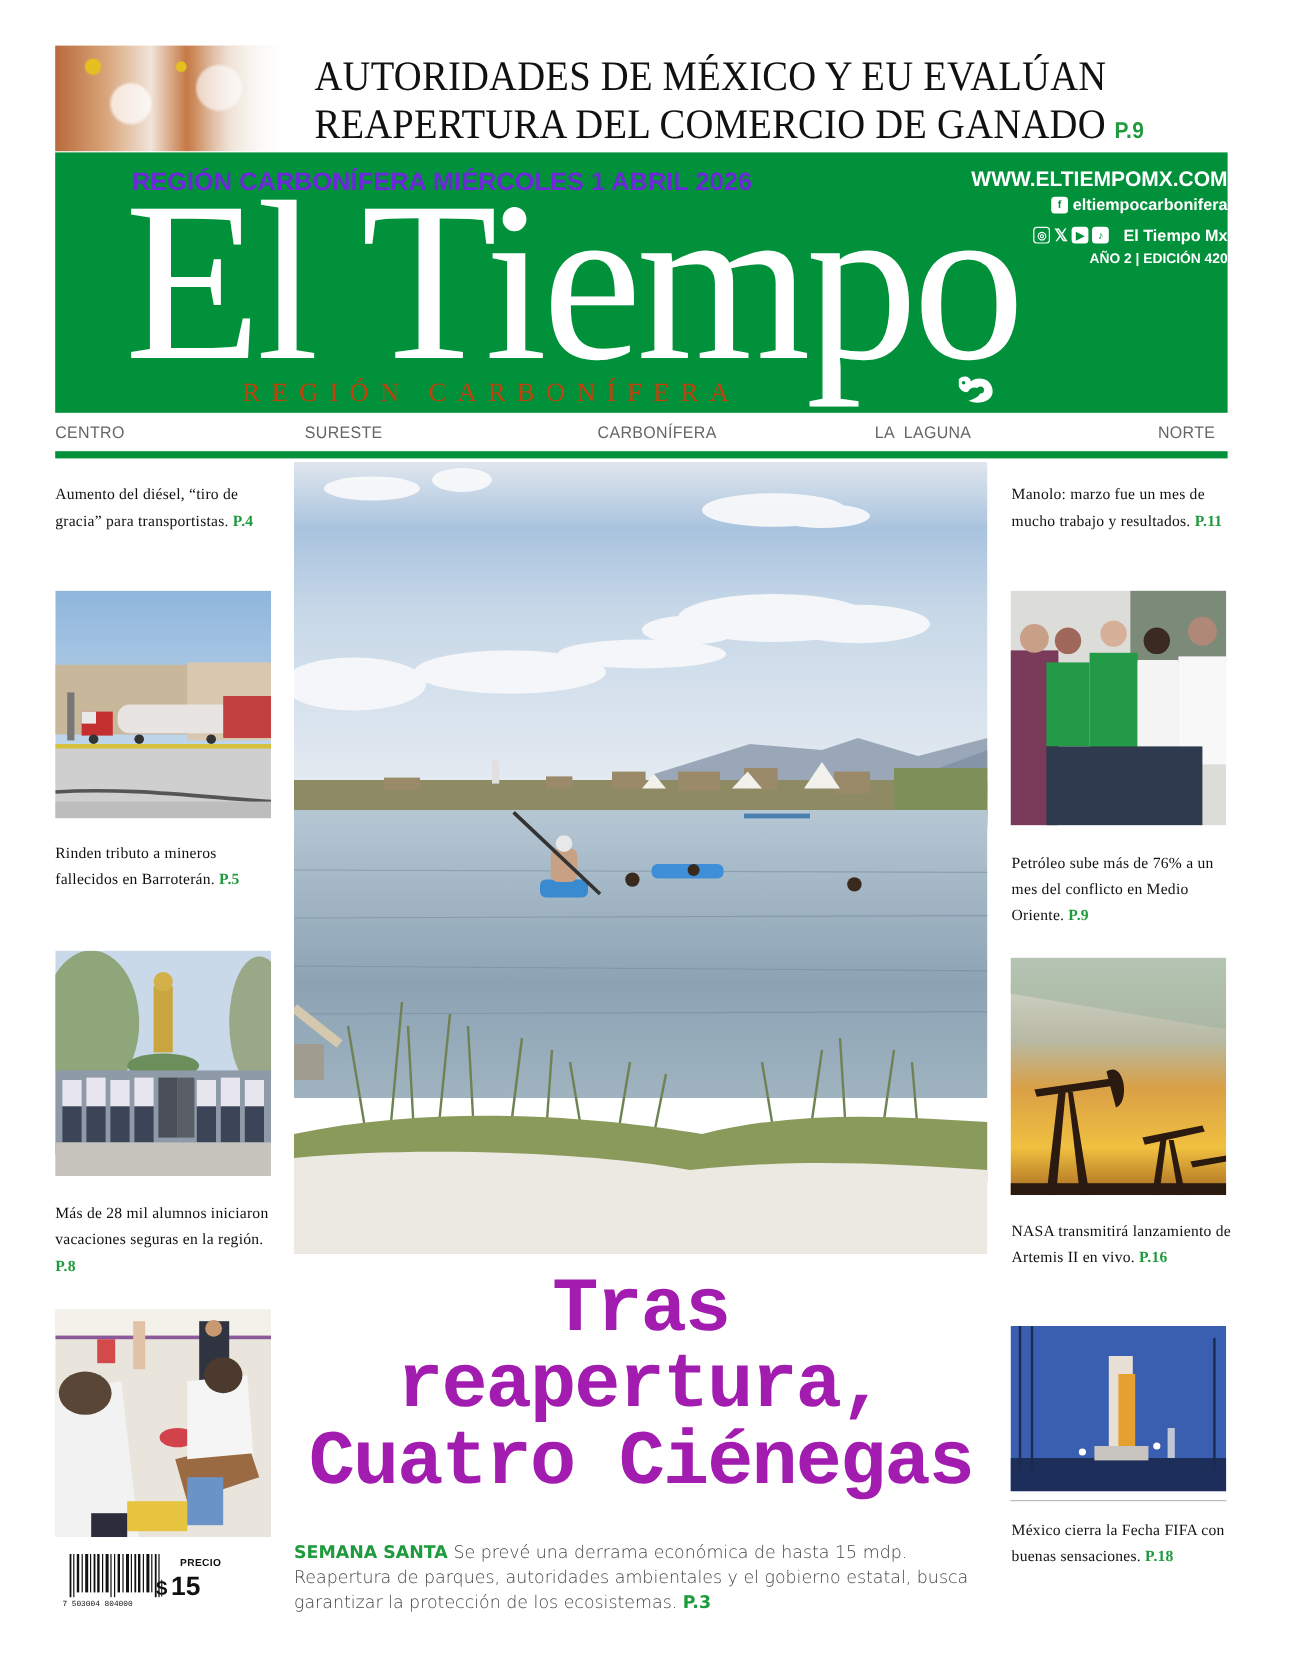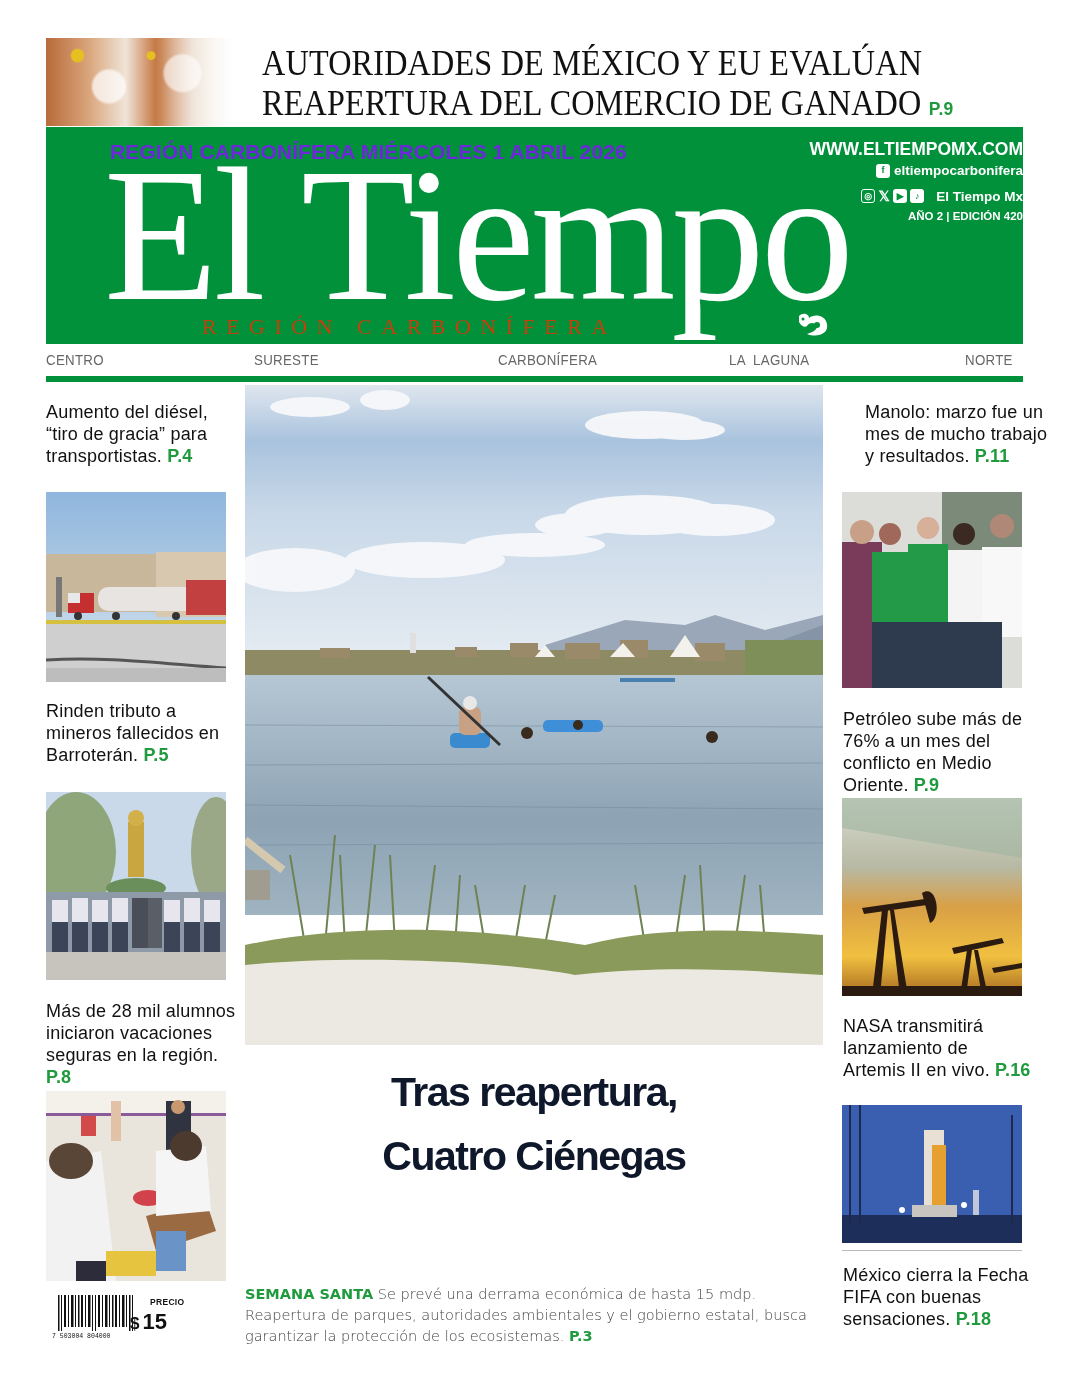--- a/index.html
+++ b/index.html
@@ -39,27 +39,27 @@
   .soc-ico.outline { border:1.5px solid #fff; color:#fff; }
   .soc-x { font-size: 14px; font-weight: bold; color:#fff; width:12px; text-align:center; }
   .soc-gap { width: 6px; }
 
   
   #nav { left: 46px; top: 352px; width: 977px; height: 22px; }
   .nav-item { position:absolute; top:0; font-family: "Liberation Sans", sans-serif; font-size: 14px; color: #666; letter-spacing: 0.3px; white-space: nowrap; transform: scaleX(0.95); transform-origin: left top; }
   #nav-rule { left: 46px; top: 376px; width: 977px; height: 6px; background: #00913a; }
 
   
-  .story-head { font-family: Liberation Sans, sans-serif; font-size: 18px; line-height: 22px; color: #111; width: 190px; letter-spacing: 0.2px; }
+  .story-head { font-family: Liberation Serif, serif; font-size: 13px; line-height: 22px; color: #111; width: 190px; letter-spacing: 0.2px; }
   .pg { color: #1f9a3d; font-weight: bold; }
   .photo { position:absolute; overflow:hidden; }
 
   
   #hero-photo { left: 245px; top: 385px; width: 578px; height: 660px; overflow:hidden; }
-  #headline { left: 245px; top: 1060px; width: 578px; text-align: center; font-family: Liberation Sans, sans-serif; font-weight: bold; font-size: 41px; line-height: 64px; letter-spacing: -1.5px; color: #0f172a; }
+  #headline { left: 245px; top: 1060px; width: 578px; text-align: center; font-family: Liberation Mono, monospace; font-weight: bold; font-size: 64px; line-height: 64px; letter-spacing: -1.5px; color: #a21caf; }
   #summary { left: 245px; top: 1284px; width: 578px; text-align: left; font-family: "DejaVu Sans", sans-serif; font-size: 14.5px; line-height: 21px; color: #444; font-weight: 300; }
   #summary .kicker { color: #1f9a3d; font-weight: bold; }
   #summary .pg3 { color: #1f9a3d; font-weight: bold; }
 
   
   #barcode { left: 52px; top: 1295px; width: 86px; height: 44px; }
   #price-label { left: 150px; top: 1297px; font-family:"Liberation Sans", sans-serif; font-weight: bold; font-size: 8.5px; color:#111; letter-spacing: 0.3px; }
   #price { left: 130px; top: 1309px; font-family:"Liberation Sans", sans-serif; font-weight: bold; font-size: 22px; color:#111; white-space: nowrap; }
   #price .cur { font-size: 17px; margin-right: 3px; }
 
@@ -320,21 +320,21 @@
   <div>Tras reapertura,</div>
   <div>Cuatro Ciénegas</div>
 </div>
 
 <div class="abs" id="summary">
   <span class="kicker">SEMANA SANTA</span>
   <span>Se prevé una derrama económica de hasta 15 mdp. Reapertura de parques, autoridades ambientales y el gobierno estatal, busca garantizar la protección de los ecosistemas.</span>
   <span class="pg3">P.3</span>
 </div>
 
-<div class="abs story-head" style="left:865px; top:401px;">
+<div class="abs story-head" style="left:843px; top:401px;">
   <span>Manolo: marzo fue un mes de mucho trabajo y resultados.</span> <span class="pg">P.11</span>
 </div>
 <div class="photo" style="left:842px; top:492px; width:180px; height:196px;">
   <svg width="180" height="196" viewBox="0 0 180 196" preserveAspectRatio="none">
     <rect width="180" height="196" fill="#dcdcd8"></rect>
     <rect x="100" y="0" width="80" height="60" fill="#7c8a7a"></rect>
     <rect x="0" y="50" width="40" height="146" fill="#7a3a5a"></rect>
     <circle cx="20" cy="40" r="12" fill="#c8a088"></circle>
     <rect x="30" y="60" width="36" height="70" fill="#239a48"></rect>
     <circle cx="48" cy="42" r="11" fill="#a0685a"></circle>

